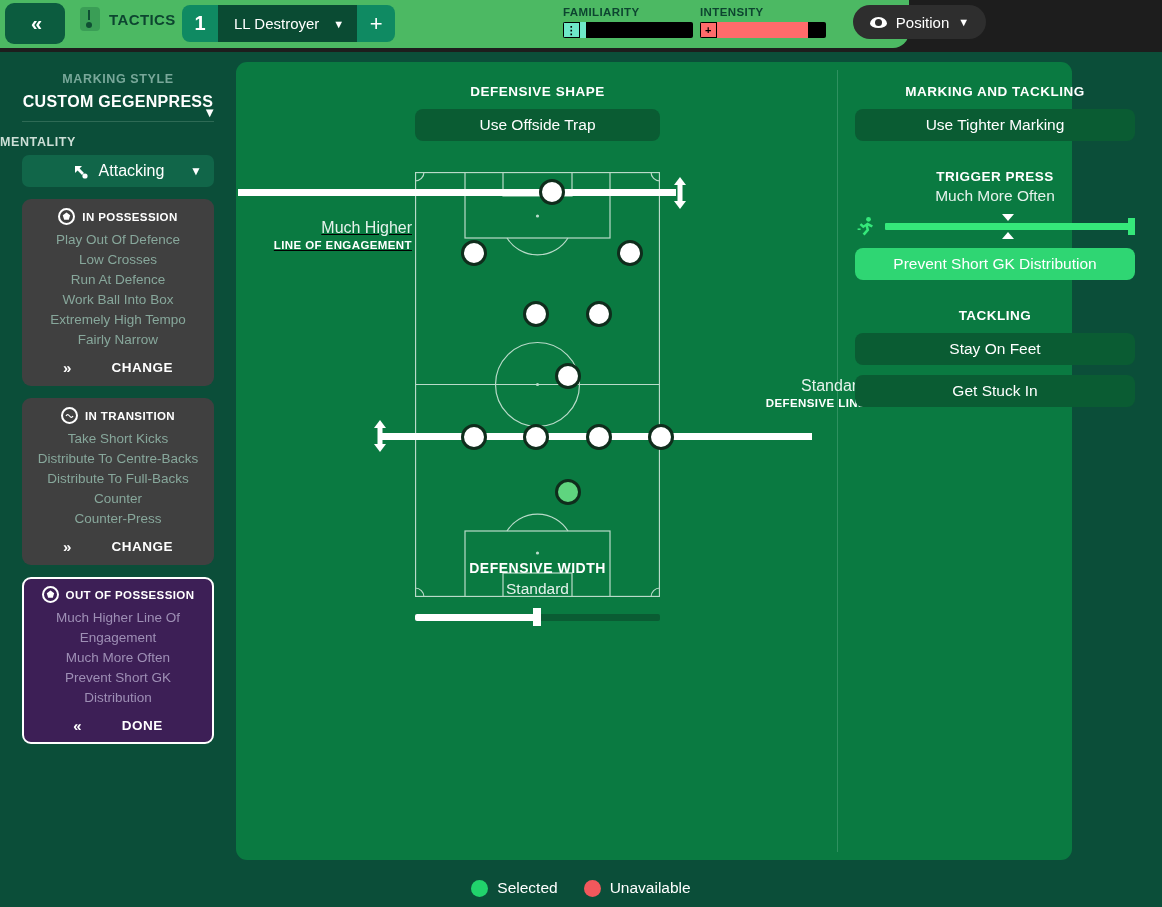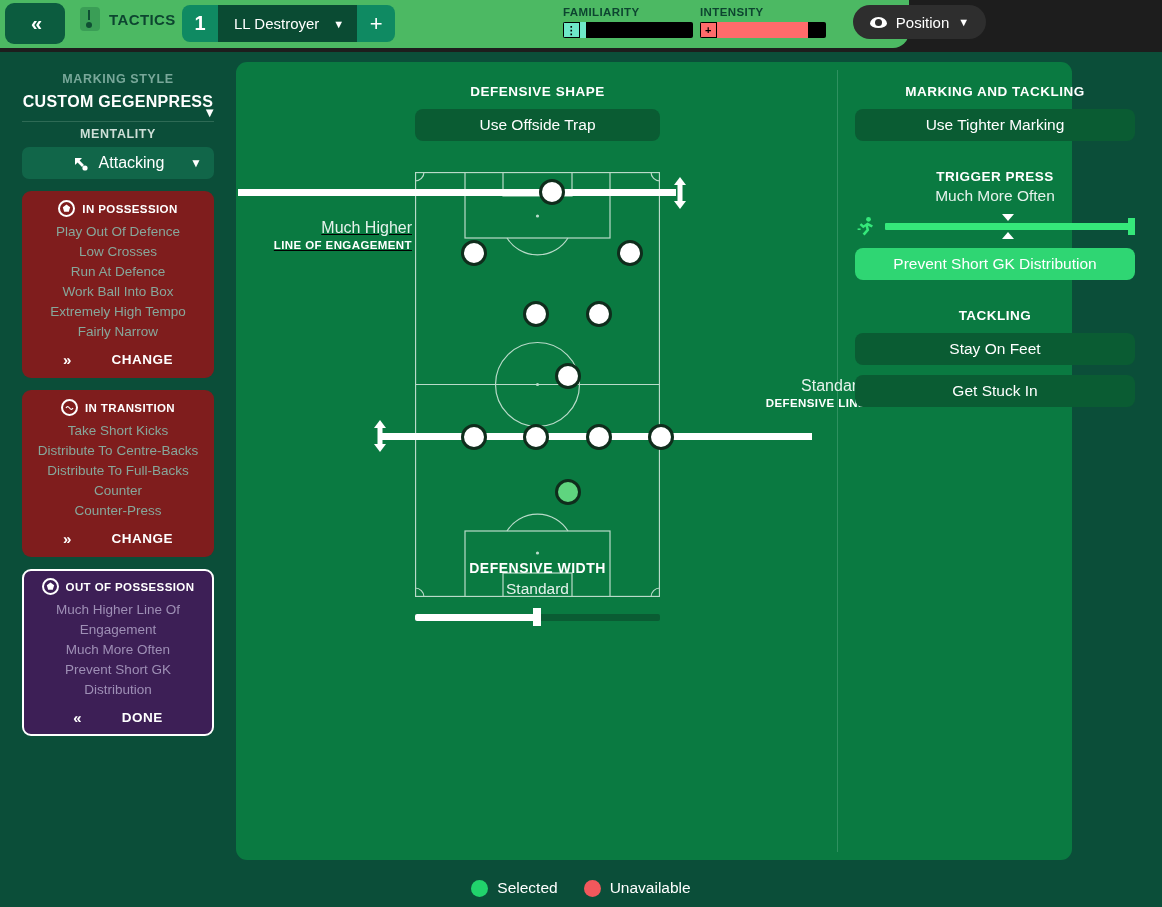--- a/index.html
+++ b/index.html
@@ -145,42 +145,42 @@
   }
   .style-chev {
     position: absolute; right: -2px; top: 14px;
     color: #ffffff; font-size: 13px;
   }
   .divider {
     margin: 9px 22px 0 22px; height: 1px;
     background: #2e6a55;
   }
   .mentality-title {
-    text-align: center; color: #cddfd7;
+    color: #cddfd7;
     font-size: 12.5px; font-weight: bold;
-    letter-spacing: 0.6px; margin-top: 5px;
+    letter-spacing: 0.6px; margin-top: 13px;
   }
   .mentality-box {
     margin: 6px 22px 0 22px; height: 32px;
     background: #116649; border-radius: 7px;
     display: flex; align-items: center; justify-content: center;
     gap: 10px; position: relative; cursor: pointer;
   }
   .mentality-box .arrow-ico {
     width: 17px; height: 17px; position: relative;
   }
   .mentality-box .arrow-ico svg { display: block; }
   .mentality-text { color: #ffffff; font-size: 16px; }
   .mentality-box .chev2 {
     position: absolute; right: 12px; color: #ffffff; font-size: 12px;
   }
 
   .phase-card {
     margin: 12px 22px 0 22px;
-    background: #7f1d1d; border-radius: 9px;
+    background: #404040; border-radius: 9px;
     padding: 9px 8px 10px 8px;
   }
   .phase-card.highlight {
     background: #3d1f56;
     border: 2px solid #ffffff;
     padding: 7px 6px 8px 6px;
   }
   .phase-head {
     display: flex; align-items: center; justify-content: center;
     gap: 7px; margin-bottom: 5px;

